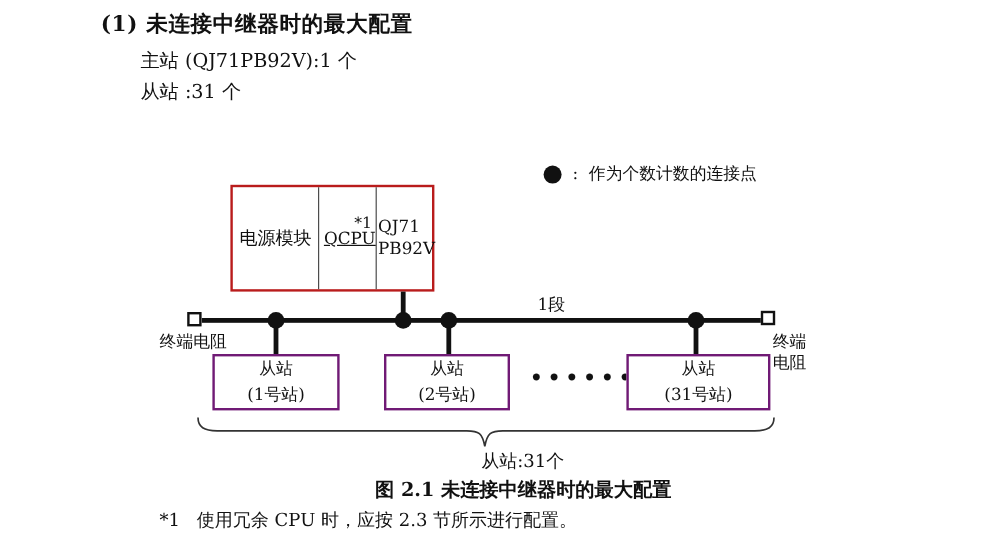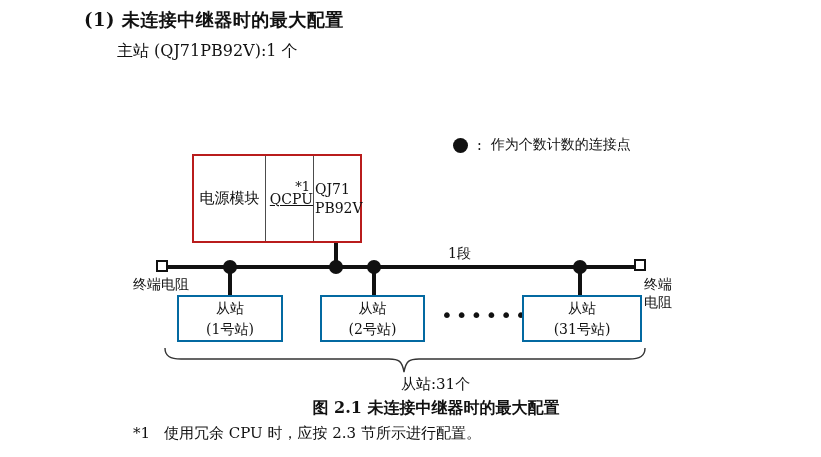--- a/index.html
+++ b/index.html
@@ -19,21 +19,21 @@
   .count-line2 { left:117px; top:67px; font-size:16px; }
 
   .master-label { left:195px; top:131px; font-size:14px; }
   .master-box {
     left:192px; top:154px; width:170px; height:89px;
     border:2px solid #b91c1c; display:flex; background:#fff;
   }
   .cell { border-left:1px solid #4c4c4c; display:flex; align-items:center; justify-content:center; }
   .cell.first { border-left:none; }
   .cell-power { width:73px; font-size:15px; }
-  .cell-cpu { width:48px; position:relative; font-size:14px; justify-content:flex-end; padding-left:4px;text-decoration:underline; }
+  .cell-cpu { width:48px; position:relative; font-size:14px; justify-content:center; padding-left:4px;text-decoration:underline; }
   .cpu-note { position:absolute; top:23px; right:3px; font-size:13px; }
   .cell-pb { width:47px; flex-direction:column; align-items:flex-start; justify-content:center; padding-left:1px; font-size:14px; line-height:1.35; }
 
   .legend { left:453px; top:136px; display:flex; align-items:center; font-size:14px; }
   .legend-dot { width:15px; height:15px; border-radius:50%; background:#111; margin-right:9px; }
   .legend-sep { margin-right:9px; }
 
   .busline { left:168px; top:265px; width:467px; height:4px; background:#111; }
   .vline { width:4px; background:#111; }
   .v-master { left:334px; top:243px; height:24px; }
@@ -50,21 +50,21 @@
   .tsq { width:12px; height:12px; border:2px solid #111; background:#fff; }
   .tsq-left { left:156px; top:260px; }
   .tsq-right { left:634px; top:259px; }
   .term-label { font-size:14px; }
   .tl-left { left:133px; top:276px; }
   .tl-right { left:644px; top:276px; }
 
   .segment-label { left:448px; top:245px; font-size:14px; }
 
   .slave {
-    border:2px solid #0369a1; background:#fff;
+    border:2px solid #701a75; background:#fff;
     display:flex; flex-direction:column; align-items:center; justify-content:center;
     font-size:14px; line-height:1.45; text-align:center;
   }
   .slave1 { left:177px; top:295px; width:106px; height:47px; }
   .slave2 { left:320px; top:295px; width:105px; height:47px; }
   .slave31 { left:522px; top:295px; width:120px; height:47px; }
 
   .ellipsis { left:441px; top:303px; font-size:20px; letter-spacing:3px; color:#111; font-family:"DejaVu Sans",sans-serif; }
 
   .brace-svg { left:160px; top:345px; }
@@ -75,20 +75,21 @@
   .footnote { left:133px; top:424px; display:flex; font-size:15px; }
   .footnote-marker { margin-right:14px; }
 </style>
 </head>
 <body>
 
 <div class="canvas">
 
   <div class="abs heading">(1) 未连接中继器时的最大配置</div>
   <div class="abs count-line">主站 (QJ71PB92V):1 个</div>
+  <div class="abs count-line2">从站 :31 个</div>
 
   <div class="abs master-box">
     <div class="cell first cell-power">电源模块</div>
     <div class="cell cell-cpu">
       <span>QCPU</span>
       <span class="cpu-note">*1</span>
     </div>
     <div class="cell cell-pb">
       <span>QJ71</span>
       <span>PB92V</span>

